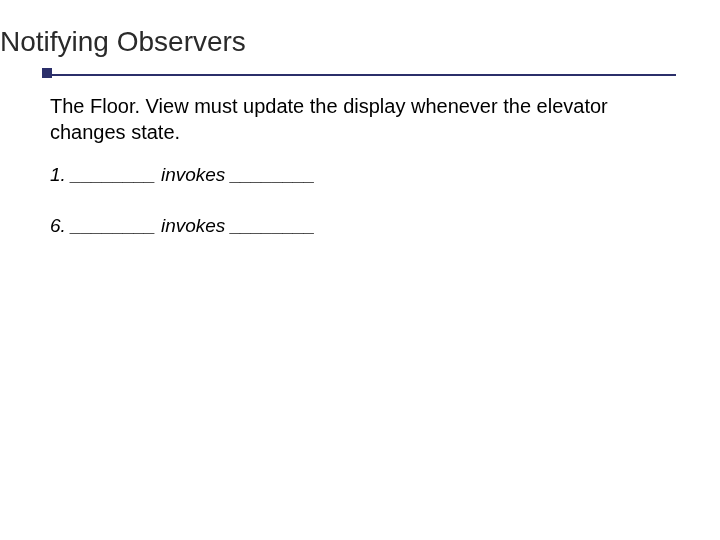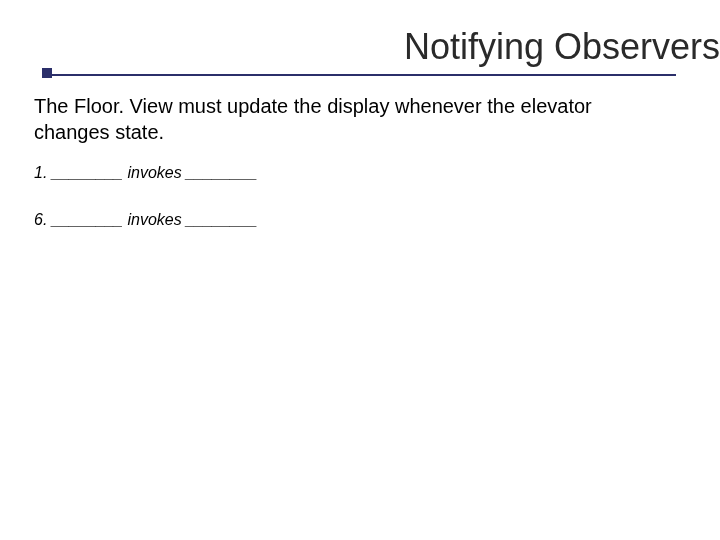--- a/index.html
+++ b/index.html
@@ -16,22 +16,22 @@
     position: relative;
     width: 720px;
     height: 540px;
     box-sizing: border-box;
   }
   .title {
     position: absolute;
     top: 26px;
     left: 0;
     width: 720px;
-    text-align: right;
-    font-size: 36px;
+    text-align: left;
+    font-size: 28px;
     font-weight: 400;
     color: #2a2a2a;
   }
   .title-rule {
     position: absolute;
     top: 74px;
     left: 44px;
     width: 632px;
     height: 0;
     border-bottom: 2px solid #2b2f6a;
@@ -40,36 +40,36 @@
     position: absolute;
     left: 42px;
     top: 68px;
     width: 10px;
     height: 10px;
     background: #2b2f6a;
   }
   .body {
     position: absolute;
     top: 94px;
-    left: 34px;
+    left: 50px;
     width: 630px;
     font-size: 20px;
     line-height: 1.28;
   }
   .para {
     margin-bottom: 18px;
   }
   .question {
     margin-top: 10px;
     margin-bottom: 28px;
   }
   .item {
     font-style: italic;
     margin-bottom: 26px;
-    font-size: 16px;
+    font-size: 19px;
   }
 </style>
 </head>
 <body>
 
 <div class="slide">
 
   <div class="title">Notifying Observers</div>
   <div class="corner-mark"></div>
   <div class="title-rule"></div>

